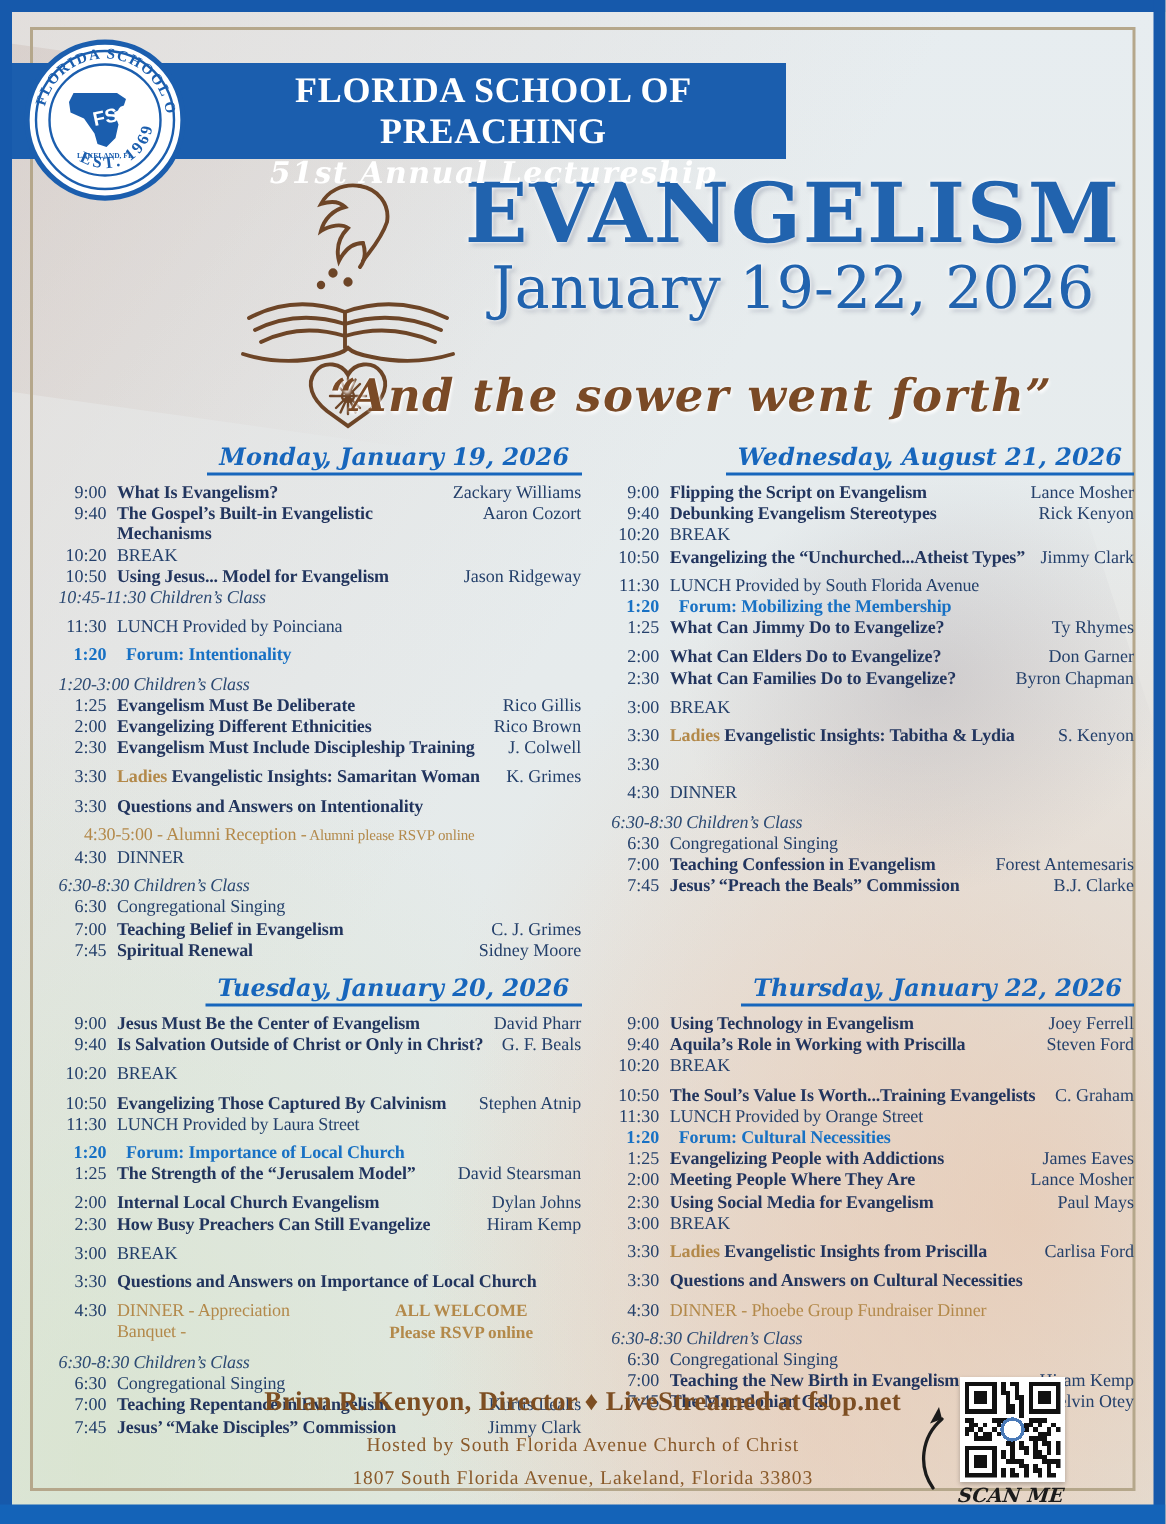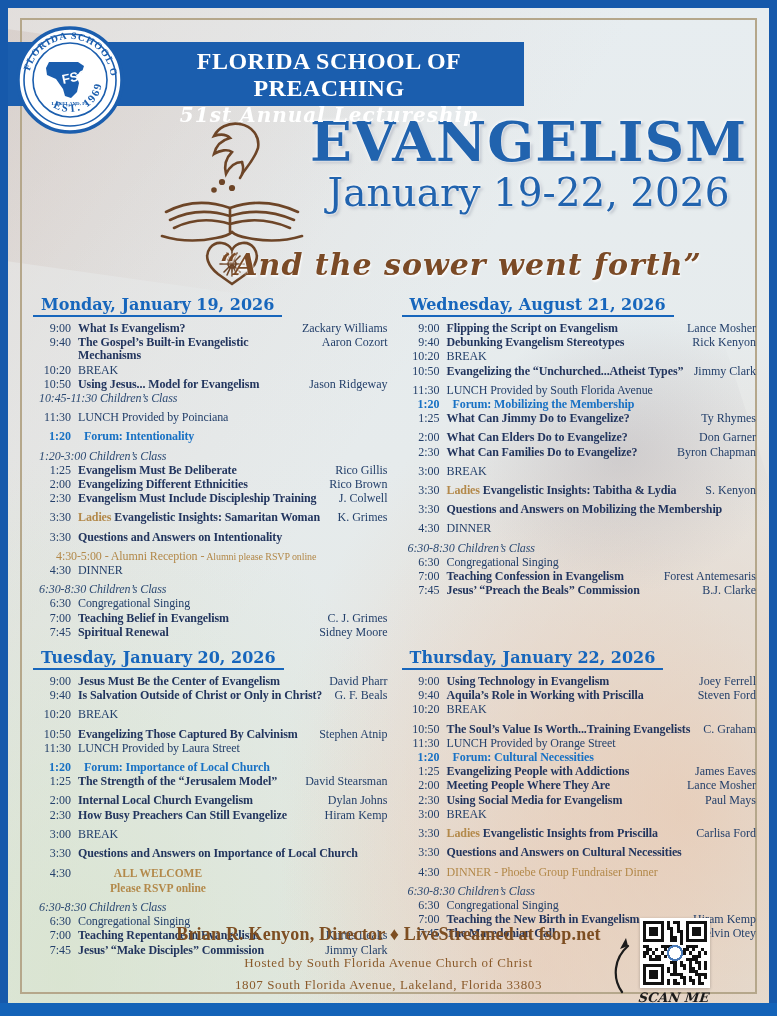--- a/index.html
+++ b/index.html
@@ -46,21 +46,21 @@
     text-shadow:0 0 2px #fff, 0 0 4px #fff, 2px 2px 3px rgba(120,130,150,.5); }
   .theme-quote { position:absolute; left:185px; right:40px; top:247px; text-align:center;
     font-family:"DejaVu Serif", serif; font-style:italic; font-weight:bold; font-size:30px;
     color:#7a4a26; letter-spacing:1px; z-index:5;
     text-shadow:0 0 2px #fff, 1px 2px 2px rgba(255,255,255,.8); }
   .sower-art { position:absolute; left:148px; top:116px; width:168px; height:172px; z-index:4; }
 
   
   .schedule { position:absolute; left:33px; right:21px; top:295px;
     display:grid; grid-template-columns:1fr 1fr; column-gap:14px; row-gap:8px; z-index:5; }
-  .day-title-wrap { text-align:left; margin-bottom:5px; }
+  .day-title-wrap { text-align:right; margin-bottom:5px;font-style:italic; }
   .day-title { display:inline-block; font-family:"DejaVu Serif", serif; font-weight:bold;
     font-size:16px; color:#1766bc; border-bottom:2px solid #1766bc; padding:0 8px 1px; }
   .row { display:flex; align-items:baseline; font-size:12px; line-height:13.2px;
     margin:1px 0; color:#24406b; }
   .row.gap { margin-top:6px; }
   .time { flex:none; width:38px; text-align:right; margin-right:7px; }
   .text { flex:1; letter-spacing:-0.1px; }
   .row.session .text { font-weight:bold; color:#22355e; }
   .row.plain .text { font-weight:normal; }
   .row.forum .time, .row.forum .text { color:#1871c4; font-weight:bold; }
@@ -288,21 +288,20 @@
           <span class="time">3:00</span>
           <span class="text">BREAK</span>
         </div>
         <div class="row ladies gap">
           <span class="time">3:30</span>
           <span class="text"><span class="prefix">Ladies </span>Evangelistic Insights: Tabitha &amp; Lydia</span>
           <span class="speaker">S. Kenyon</span>
         </div>
         <div class="row session gap">
           <span class="time">3:30</span>
-          <span class="text">Questions and Answers on Mobilizing the Membership</span>
         </div>
         <div class="row plain gap">
           <span class="time">4:30</span>
           <span class="text">DINNER</span>
         </div>
         <div class="row class gap">
           <span class="text">6:30-8:30 Children’s Class</span>
         </div>
         <div class="row plain">
           <span class="time">6:30</span>
@@ -366,20 +365,21 @@
         <div class="row plain gap">
           <span class="time">3:00</span>
           <span class="text">BREAK</span>
         </div>
         <div class="row session gap">
           <span class="time">3:30</span>
           <span class="text">Questions and Answers on Importance of Local Church</span>
         </div>
         <div class="row banquet gap">
           <span class="time">4:30</span>
+          <span class="text">DINNER - Appreciation Banquet -</span>
           <div class="note">
             <div>ALL WELCOME</div>
             <div>Please RSVP online</div>
           </div>
         </div>
         <div class="row class gap">
           <span class="text">6:30-8:30 Children’s Class</span>
         </div>
         <div class="row plain">
           <span class="time">6:30</span>

